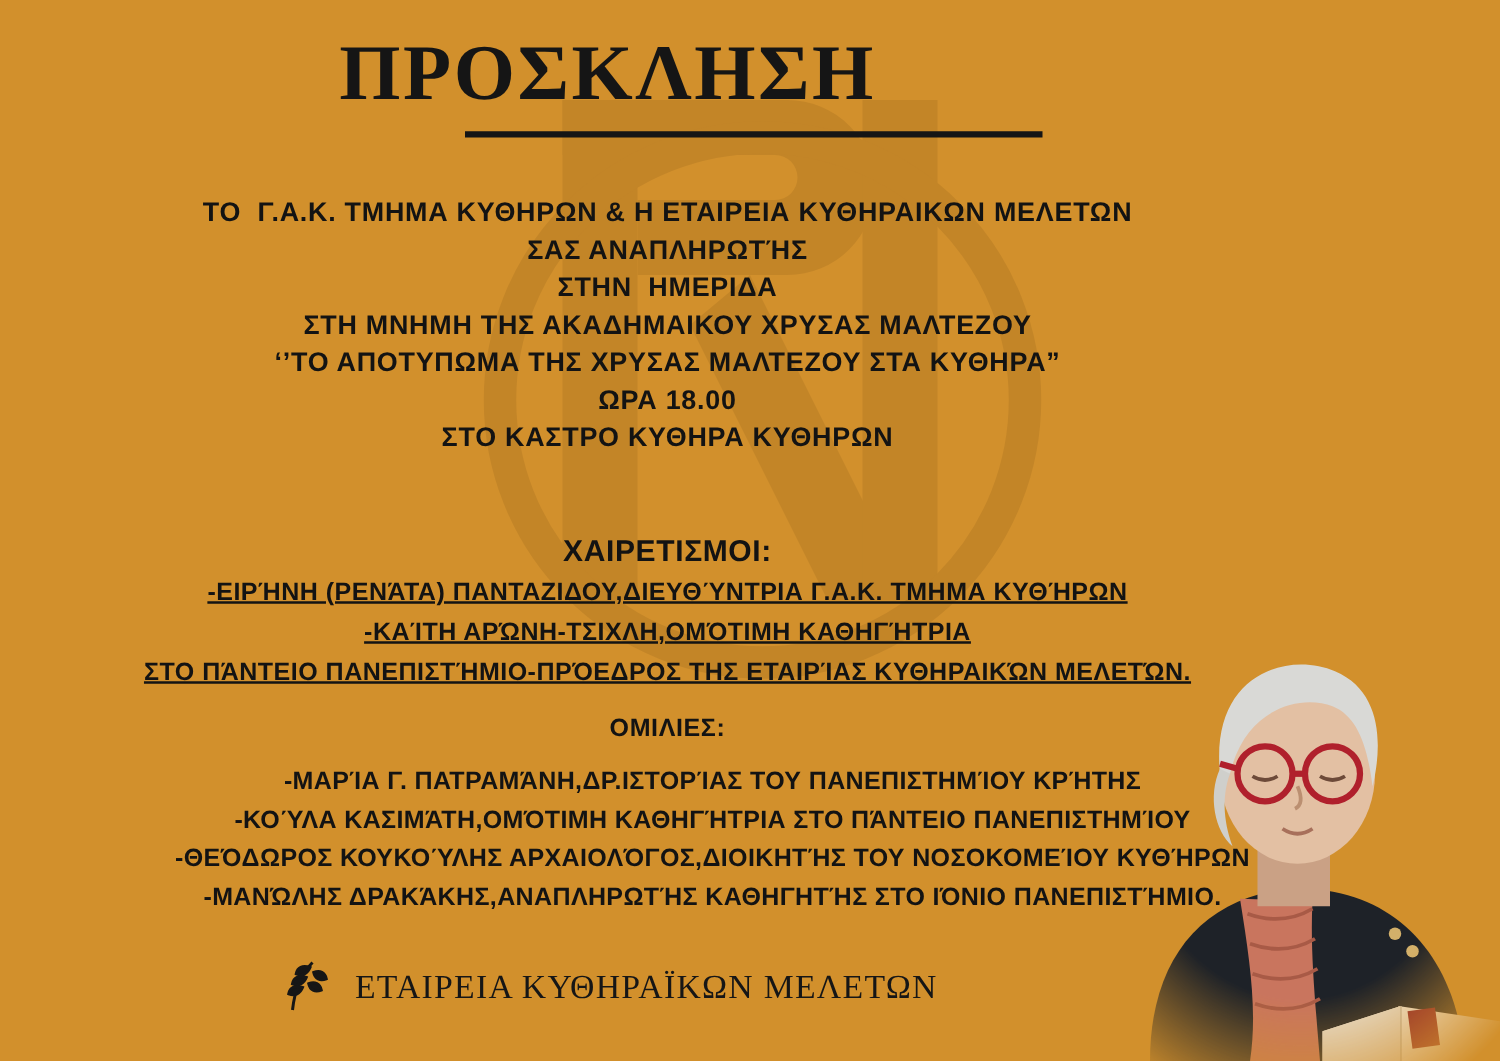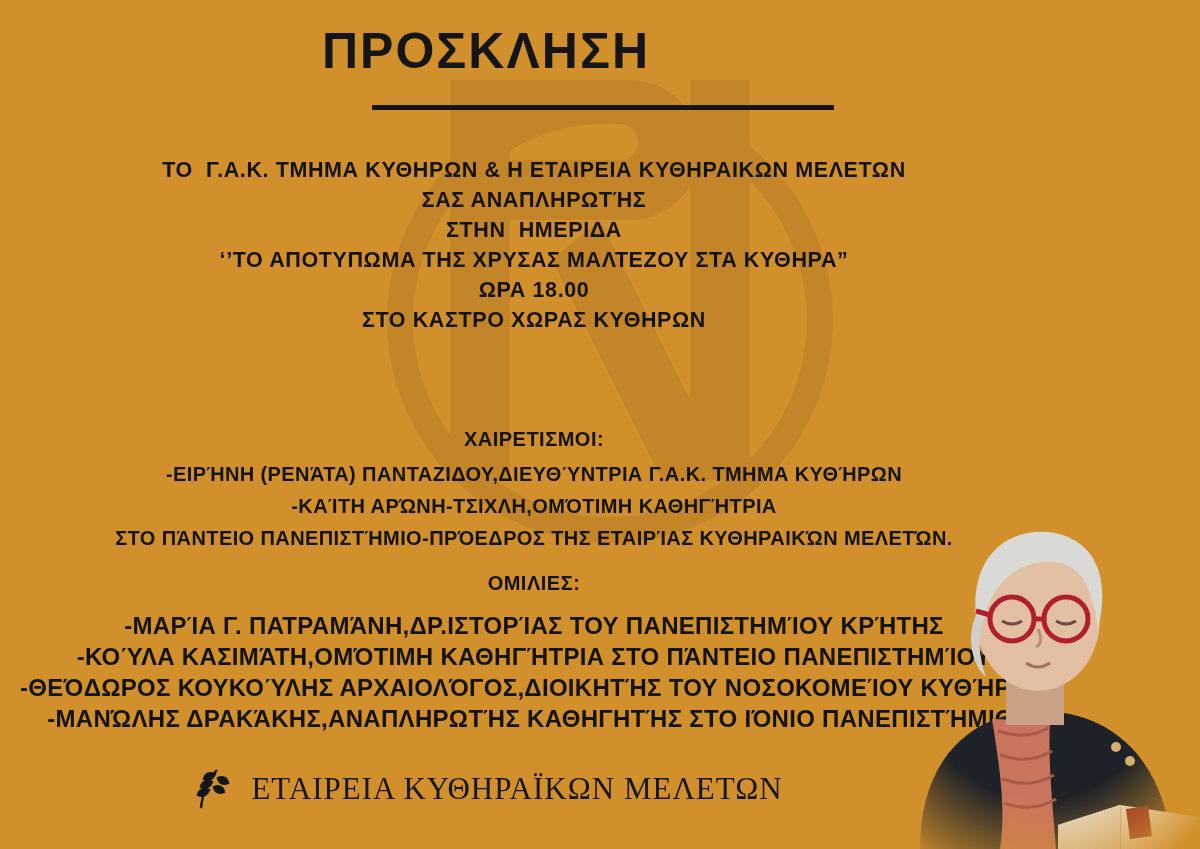--- a/index.html
+++ b/index.html
@@ -28,23 +28,23 @@
     height: 620px;
     opacity: 0.14;
     pointer-events: none;
   }
   #title {
     position: absolute;
     top: 22px;
     left: 0;
     width: 972px;
     text-align: center;
-    font-family: Liberation Sans, sans-serif;
+    font-family: Liberation Serif, serif;
     font-weight: bold;
-    font-size: 50px;
+    font-size: 63px;
     letter-spacing: 2px;
     color: #151515;
   }
   #title-underline {
     position: absolute;
     top: 105px;
     left: 372px;
     width: 462px;
     height: 5px;
     background: #151515;
@@ -59,58 +59,59 @@
   }
   #intro {
     top: 155px;
     font-size: 21.5px;
     line-height: 30px;
     letter-spacing: 0.6px;
   }
   #intro .l { display: block; white-space: pre; }
   #greetings-head {
     top: 428px;
-    font-size: 20px;
+    font-size: 24px;
     letter-spacing: 0.5px;
   }
   #greetings {
     top: 458px;
     font-size: 20px;
     line-height: 32px;
     letter-spacing: 0.4px;
   }
-  #greetings .l { display: block; }
+  #greetings .l { display: block; text-decoration: underline; }
   #speeches-head {
     top: 572px;
     font-size: 20px;
     letter-spacing: 0.5px;
   }
   #speeches {
     top: 610px;
-    font-size: 24px;
+    font-size: 20px;
     line-height: 31px;
     letter-spacing: 0.3px;
+    margin-left: 36px;
   }
   #speeches .l { display: block; }
   
   #footer {
     position: absolute;
     top: 762px;
     left: 0;
     width: 1200px;
     display: flex;
     align-items: center;
     justify-content: center;
     gap: 10px;
     padding-right: 230px;
     box-sizing: border-box;
   }
   #footer-name {
     font-family: "Liberation Serif", serif;
-    font-size: 31px;
+    font-size: 27px;
     color: #161616;
     letter-spacing: 1px;
   }
   
   #photo {
     position: absolute;
     right: 0;
     bottom: 0;
     width: 320px;
     height: 380px;
@@ -132,23 +133,24 @@
     </g>
   </svg>
 
   <div id="title">ΠΡΟΣΚΛΗΣΗ</div>
   <div id="title-underline"></div>
 
   <div class="block" id="intro">
     <span class="l">ΤΟ  Γ.Α.Κ. ΤΜΗΜΑ ΚΥΘΗΡΩΝ &amp; Η ΕΤΑΙΡΕΙΑ ΚΥΘΗΡΑΙΚΩΝ ΜΕΛΕΤΩΝ</span>
     <span class="l">ΣΑΣ ΑΝΑΠΛΗΡΩΤΉΣ</span>
     <span class="l">ΣΤΗΝ  ΗΜΕΡΙΔΑ</span>
+    <span class="l">ΣΤΗ ΜΝΗΜΗ ΤΗΣ ΑΚΑΔΗΜΑΙΚΟΥ ΧΡΥΣΑΣ ΜΑΛΤΕΖΟΥ</span>
     <span class="l">‘’ΤΟ ΑΠΟΤΥΠΩΜΑ ΤΗΣ ΧΡΥΣΑΣ ΜΑΛΤΕΖΟΥ ΣΤΑ ΚΥΘΗΡΑ”</span>
     <span class="l">ΩΡΑ 18.00</span>
-    <span class="l">ΣΤΟ ΚΑΣΤΡΟ ΧΩΡΑΣ ΚΥΘΗΡΩΝ</span>
+    <span class="l">ΣΤΟ ΚΑΣΤΡΟ ΚΥΘΗΡΑ ΚΥΘΗΡΩΝ</span>
   </div>
 
   <div class="block" id="greetings-head">ΧΑΙΡΕΤΙΣΜΟΙ:</div>
   <div class="block" id="greetings">
     <span class="l">-ΕΙΡΉΝΗ (ΡΕΝΆΤΑ) ΠΑΝΤΑΖΙΔΟΥ,ΔΙΕΥΘΎΝΤΡΙΑ Γ.Α.Κ. ΤΜΗΜΑ ΚΥΘΉΡΩΝ</span>
     <span class="l">-ΚΑΊΤΗ ΑΡΏΝΗ-ΤΣΙΧΛΗ,ΟΜΌΤΙΜΗ ΚΑΘΗΓΉΤΡΙΑ</span>
     <span class="l">ΣΤΟ ΠΆΝΤΕΙΟ ΠΑΝΕΠΙΣΤΉΜΙΟ-ΠΡΌΕΔΡΟΣ ΤΗΣ ΕΤΑΙΡΊΑΣ ΚΥΘΗΡΑΙΚΏΝ ΜΕΛΕΤΏΝ.</span>
   </div>
 
   <div class="block" id="speeches-head">ΟΜΙΛΙΕΣ:</div>

